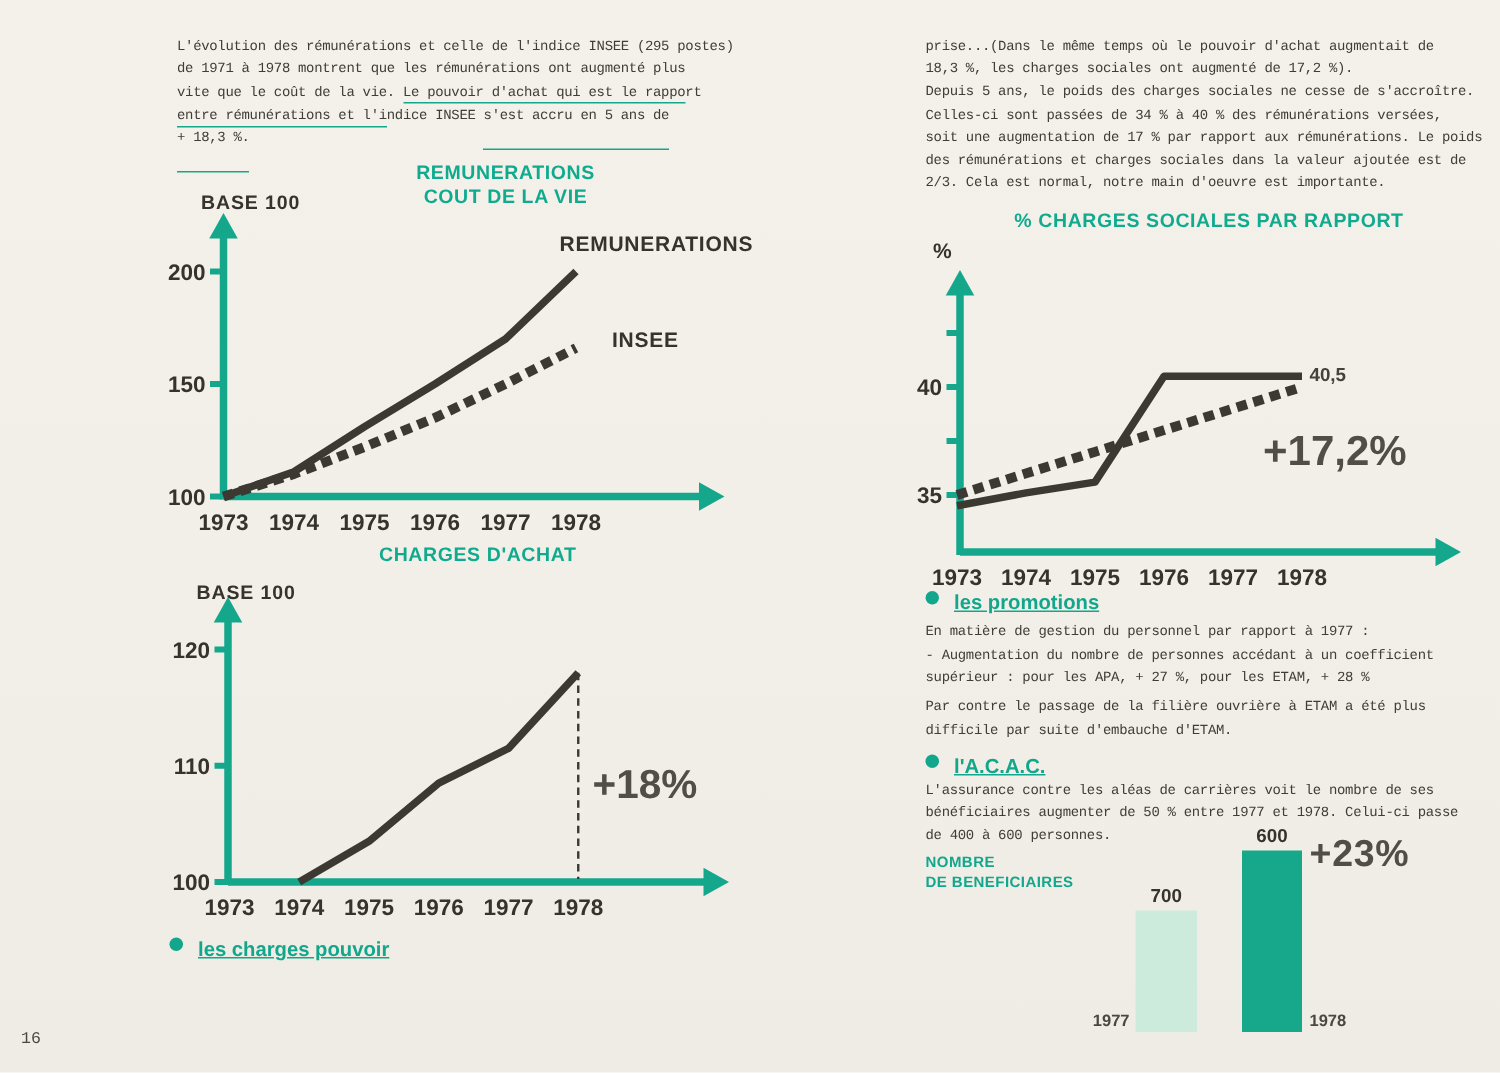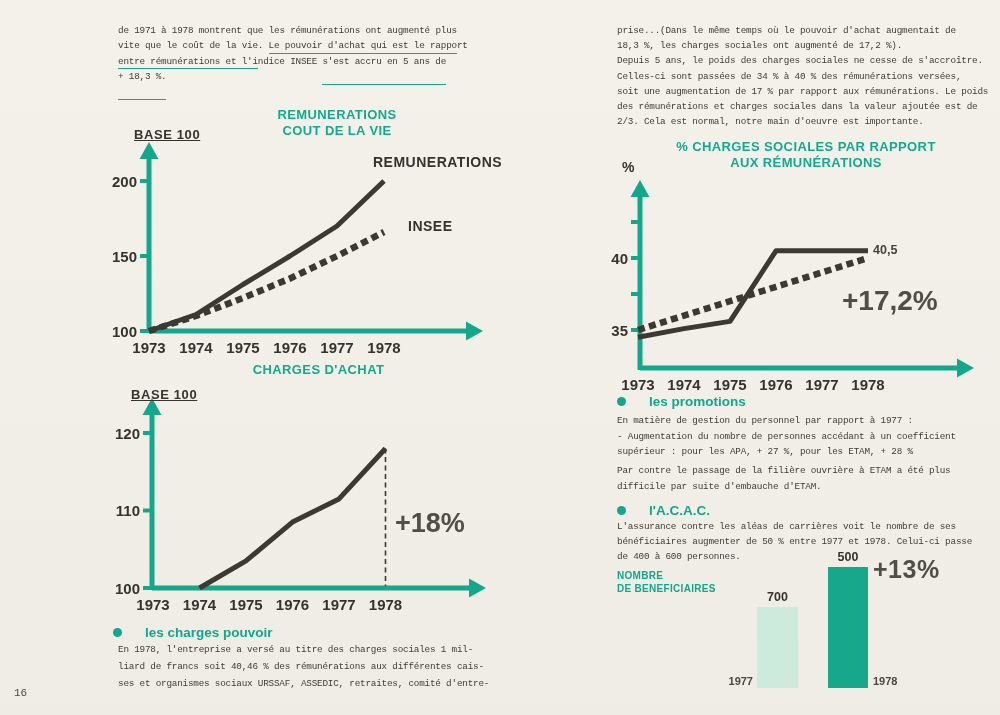--- a/index.html
+++ b/index.html
@@ -6,40 +6,41 @@
   .sheet{position:relative;width:1000px;height:715px;background:linear-gradient(180deg,#f3f1ea 0%,#f1efe8 55%,#eeece4 100%);overflow:hidden;}
   .abs{position:absolute;}
   .mono{font-family:"Liberation Mono",monospace;font-size:9.3px;letter-spacing:-0.2px;color:#3f3d36;}
   .mono .tline{white-space:pre;}
   .lh153 .tline{line-height:15.3px;}
   .lh152 .tline{line-height:15.2px;}
   .lh155 .tline{line-height:15.5px;}
   .lh17 .tline{line-height:17px;}
   .u{border-bottom:1.8px solid #14a78c;padding-bottom:17px;}
   .chart-title{position:absolute;text-align:center;font:bold 13px "Liberation Sans",sans-serif;color:#10ab8f;letter-spacing:0.4px;line-height:16px;}
-  .base-label{position:absolute;font:bold 13px "Liberation Sans",sans-serif;color:#35332c;letter-spacing:0.6px;text-decoration:underline;}
-  .sec-head{position:absolute;font:bold 13.5px "Liberation Sans",sans-serif;color:#12a78c;display:flex;align-items:center;gap:23px;}
+  .base-label{position:absolute;font:bold 13px "Liberation Sans",sans-serif;color:#35332c;letter-spacing:0.6px;}
+  .sec-head{position:absolute;font:bold 13.5px "Liberation Sans",sans-serif;color:#12a78c;display:flex;align-items:flex-start;gap:10px;text-decoration:underline;}
   .bullet{width:9px;height:9px;border-radius:50%;background:#12a78c;display:inline-block;flex:0 0 auto;}
   .pnum{position:absolute;font:11px "Liberation Mono",monospace;color:#4a4840;}
   .bar-title{position:absolute;font:bold 10px "Liberation Sans",sans-serif;color:#12a78c;line-height:12.5px;letter-spacing:0.3px;}
   .bar-val{position:absolute;font:bold 12.5px "Liberation Sans",sans-serif;color:#35332c;text-align:center;}
   .bar-year{position:absolute;font:bold 11px "Liberation Sans",sans-serif;color:#4a4840;}
   .big-annot{position:absolute;font:bold 25px "Liberation Sans",sans-serif;color:#504e46;letter-spacing:0.5px;}
   svg{position:absolute;overflow:visible;}
   .tick-label{font:bold 15px "Liberation Sans",sans-serif;fill:#35332c;}
   .series-label{font:bold 14px "Liberation Sans",sans-serif;fill:#35332c;letter-spacing:0.5px;}
   .end-label{font:bold 12.5px "Liberation Sans",sans-serif;fill:#44423b;}
   .annot{font-family:"Liberation Sans",sans-serif;font-weight:bold;fill:#504e46;}
 </style>
 </head>
 <body>
 
 <div class="sheet">
 
   <div id="intro" class="abs mono lh153" style="left:118px;top:23px;width:388px;">
+      <div class="tline"><span>L'évolution des rémunérations et celle de l'indice INSEE (295 postes)</span></div>
       <div class="tline"><span>de 1971 à 1978 montrent que </span><span class="u">les rémunérations ont augmenté plus</span></div>
       <div class="tline"><span class="u">vite que le coût de la vie</span><span>. Le pouvoir d'achat qui est le rapport</span></div>
       <div class="tline"><span>entre rémunérations et l'indice INSEE </span><span class="u">s'est accru en 5 ans de</span></div>
       <div class="tline"><span class="u">+ 18,3 %.</span></div>
     </div>
 
   <div class="chart-title" style="left:237px;top:107px;width:200px;" id="t1">
       <div>REMUNERATIONS</div>
       <div>COUT DE LA VIE</div>
     </div>
@@ -90,41 +91,35 @@
       <text x="273.5" y="218" text-anchor="middle" class="tick-label">1978</text>
       <polyline points="87.5,196.0 134,168.9 180.5,130.1 227,106.9 273.5,56.5" fill="none" stroke="#3b3931" stroke-width="5" stroke-linejoin="round"></polyline>
       <line x1="273.5" y1="56.5" x2="273.5" y2="194" stroke="#3b3931" stroke-width="1.6" stroke-dasharray="5 3.5"></line>
       <text x="283" y="140" class="annot" font-size="27">+18%</text>
     </svg>
 
   <div class="sec-head" style="left:113px;top:625px;">
     <span class="bullet"></span>
     <span>les charges pouvoir</span>
   </div>
-  <div class="abs mono lh17" style="left:118px;top:641px;width:388px;">
-      <div class="tline">En 1978, l'entreprise a versé au titre des charges sociales 1 mil-</div>
-      <div class="tline">liard de francs soit 40,46 % des rémunérations aux différentes cais-</div>
-      <div class="tline">ses et organismes sociaux URSSAF, ASSEDIC, retraites, comité d'entre-</div>
-    </div>
 
   <div class="pnum" style="left:14px;top:687px;text-align:right;">16</div>
 
   <div class="abs mono lh152" style="left:617px;top:23px;width:388px;">
       <div class="tline">prise...(Dans le même temps où le pouvoir d'achat augmentait de</div>
       <div class="tline">18,3 %, les charges sociales ont augmenté de 17,2 %).</div>
       <div class="tline">Depuis 5 ans, le poids des charges sociales ne cesse de s'accroître.</div>
       <div class="tline">Celles-ci sont passées de 34 % à 40 % des rémunérations versées,</div>
       <div class="tline">soit une augmentation de 17 % par rapport aux rémunérations. Le poids</div>
       <div class="tline">des rémunérations et charges sociales dans la valeur ajoutée est de</div>
       <div class="tline">2/3. Cela est normal, notre main d'oeuvre est importante.</div>
     </div>
 
   <div class="chart-title" style="left:646px;top:139px;width:320px;z-index:2;" id="t3">
       <div>% CHARGES SOCIALES PAR RAPPORT</div>
-      <div>AUX RÉMUNÉRATIONS</div>
     </div>
   <svg id="svg3" width="394" height="250" style="left:606px;top:150px;">
       <line x1="34" y1="218" x2="356" y2="218" stroke="#14a78c" stroke-width="5"></line>
       <polygon points="368,218 351,208.5 351,227.5" fill="#14a78c"></polygon>
       <line x1="34" y1="220" x2="34" y2="42" stroke="#14a78c" stroke-width="5"></line>
       <polygon points="34,30 24.5,47 43.5,47" fill="#14a78c"></polygon>
       <line x1="25" y1="180" x2="33" y2="180" stroke="#14a78c" stroke-width="4"></line>
       <text x="22" y="185.5" text-anchor="end" class="tick-label">35</text>
       <line x1="25" y1="108" x2="33" y2="108" stroke="#14a78c" stroke-width="4"></line>
       <text x="22" y="113.5" text-anchor="end" class="tick-label">40</text>
@@ -169,20 +164,20 @@
 
   <div class="bar-title" id="bar-title" style="left:617px;top:570px;">
       <div>NOMBRE</div>
       <div>DE BENEFICIAIRES</div>
     </div>
   <div class="abs" id="barchart" style="left:0;top:0;width:1000px;height:715px;pointer-events:none;">
       <div style="position: absolute; left: 757px; top: 607px; width: 41px; height: 81px; background: rgb(205, 235, 221);"></div>
       <div class="bar-val" style="left: 747px; top: 590px; width: 61px;">700</div>
       <div class="bar-year" style="left: 721px; top: 675px; width: 32px; text-align: right;">1977</div>
       <div style="position: absolute; left: 828px; top: 567px; width: 40px; height: 121px; background: rgb(23, 167, 139);"></div>
-      <div class="bar-val" style="left: 818px; top: 550px; width: 60px;">500</div>
+      <div class="bar-val" style="left: 818px; top: 550px; width: 60px;">600</div>
       <div class="bar-year" style="left: 873px; top: 675px; width: 40px; text-align: left;">1978</div>
     </div>
-  <div class="big-annot" style="left:873px;top:555px;">+13%</div>
+  <div class="big-annot" style="left:873px;top:555px;">+23%</div>
 
   <div class="pnum" style="left:957px;top:687px;margin-top:29px;">17</div>
 
 </div>
 
 </body></html>

